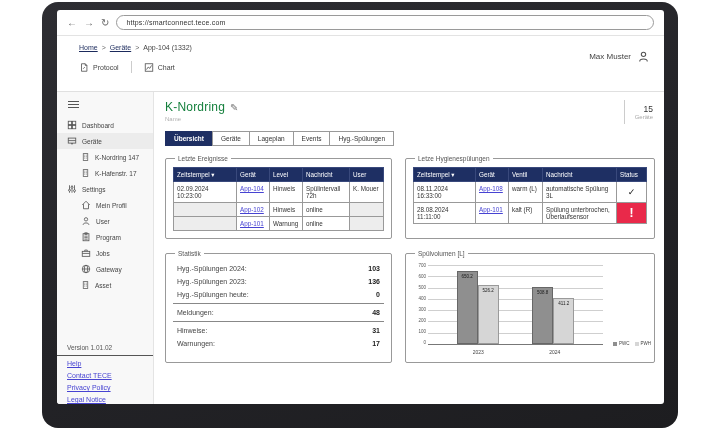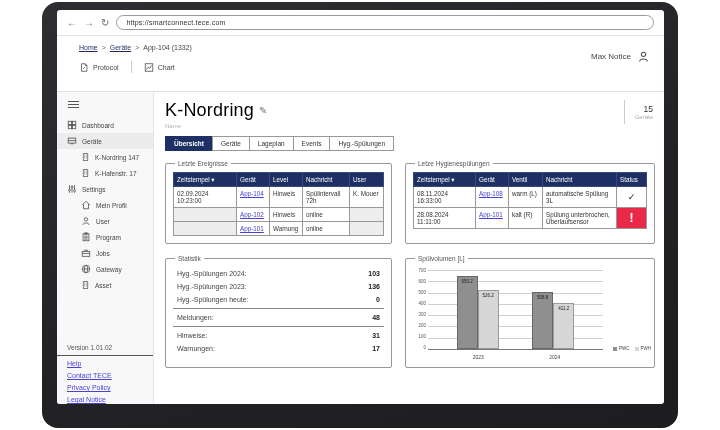--- a/index.html
+++ b/index.html
@@ -66,21 +66,21 @@
   }
   .side-item.lvl1 { padding-left: 24px; }
   .side-item.active { background: #ececec; }
   .side-item svg { flex: none; }
   .side-spacer { flex: 1; }
   .side-version { font-size: 6.5px; color: #555; padding: 3px 10px 4px; border-bottom: 1px solid #555; }
   .side-link { font-size: 7px; color: #4743d2; text-decoration: underline; padding: 4px 10px 1px; cursor: pointer; }
   
   .main { flex: 1; padding: 8px 9px 8px 11px; position: relative; min-width: 0; }
   .title-row { display: flex; align-items: flex-start; }
-  .page-title { font-size: 18px; color: #000000; letter-spacing: .2px; }
+  .page-title { font-size: 12px; color: #15803d; letter-spacing: .2px; }
   .edit-pencil { font-size: 10px; color: #777; margin-left: 5px; cursor: pointer; }
   .title-sub { font-size: 6px; color: #b0b0b0; margin-top: 2px; }
   .count-box {
     margin-left: auto; display: flex; flex-direction: column; align-items: flex-end;
     border-left: 1px solid #ccc; padding: 2px 2px 2px 10px; min-height: 24px; justify-content: center;
   }
   .count-value { font-size: 8.5px; color: #333; }
   .count-label { font-size: 6px; color: #aaa; }
   
   .tabs { display: flex; margin-top: 7px; }
@@ -180,21 +180,21 @@
           <span class="action-btn">
             <svg class="ic" width="10" height="11" viewBox="0 0 12 12">
                 <rect x="1.5" y="1.5" width="9" height="9"></rect>
                 <polyline points="3,8.5 5,5.5 7,7 9,3.5"></polyline>
               </svg>
             <span>Chart</span>
           </span>
         </div>
       </div>
       <div class="header-user">
-        <span class="user-name">Max Notice</span>
+        <span class="user-name">Max Muster</span>
         <svg class="ic" width="13" height="13" viewBox="0 0 12 12">
             <circle cx="6" cy="4" r="2"></circle>
             <path d="M2.5 10.5 C2.5 7.6 9.5 7.6 9.5 10.5"></path>
           </svg>
       </div>
     </div>
 
     <div class="app-body">
 
       <div class="sidebar">

